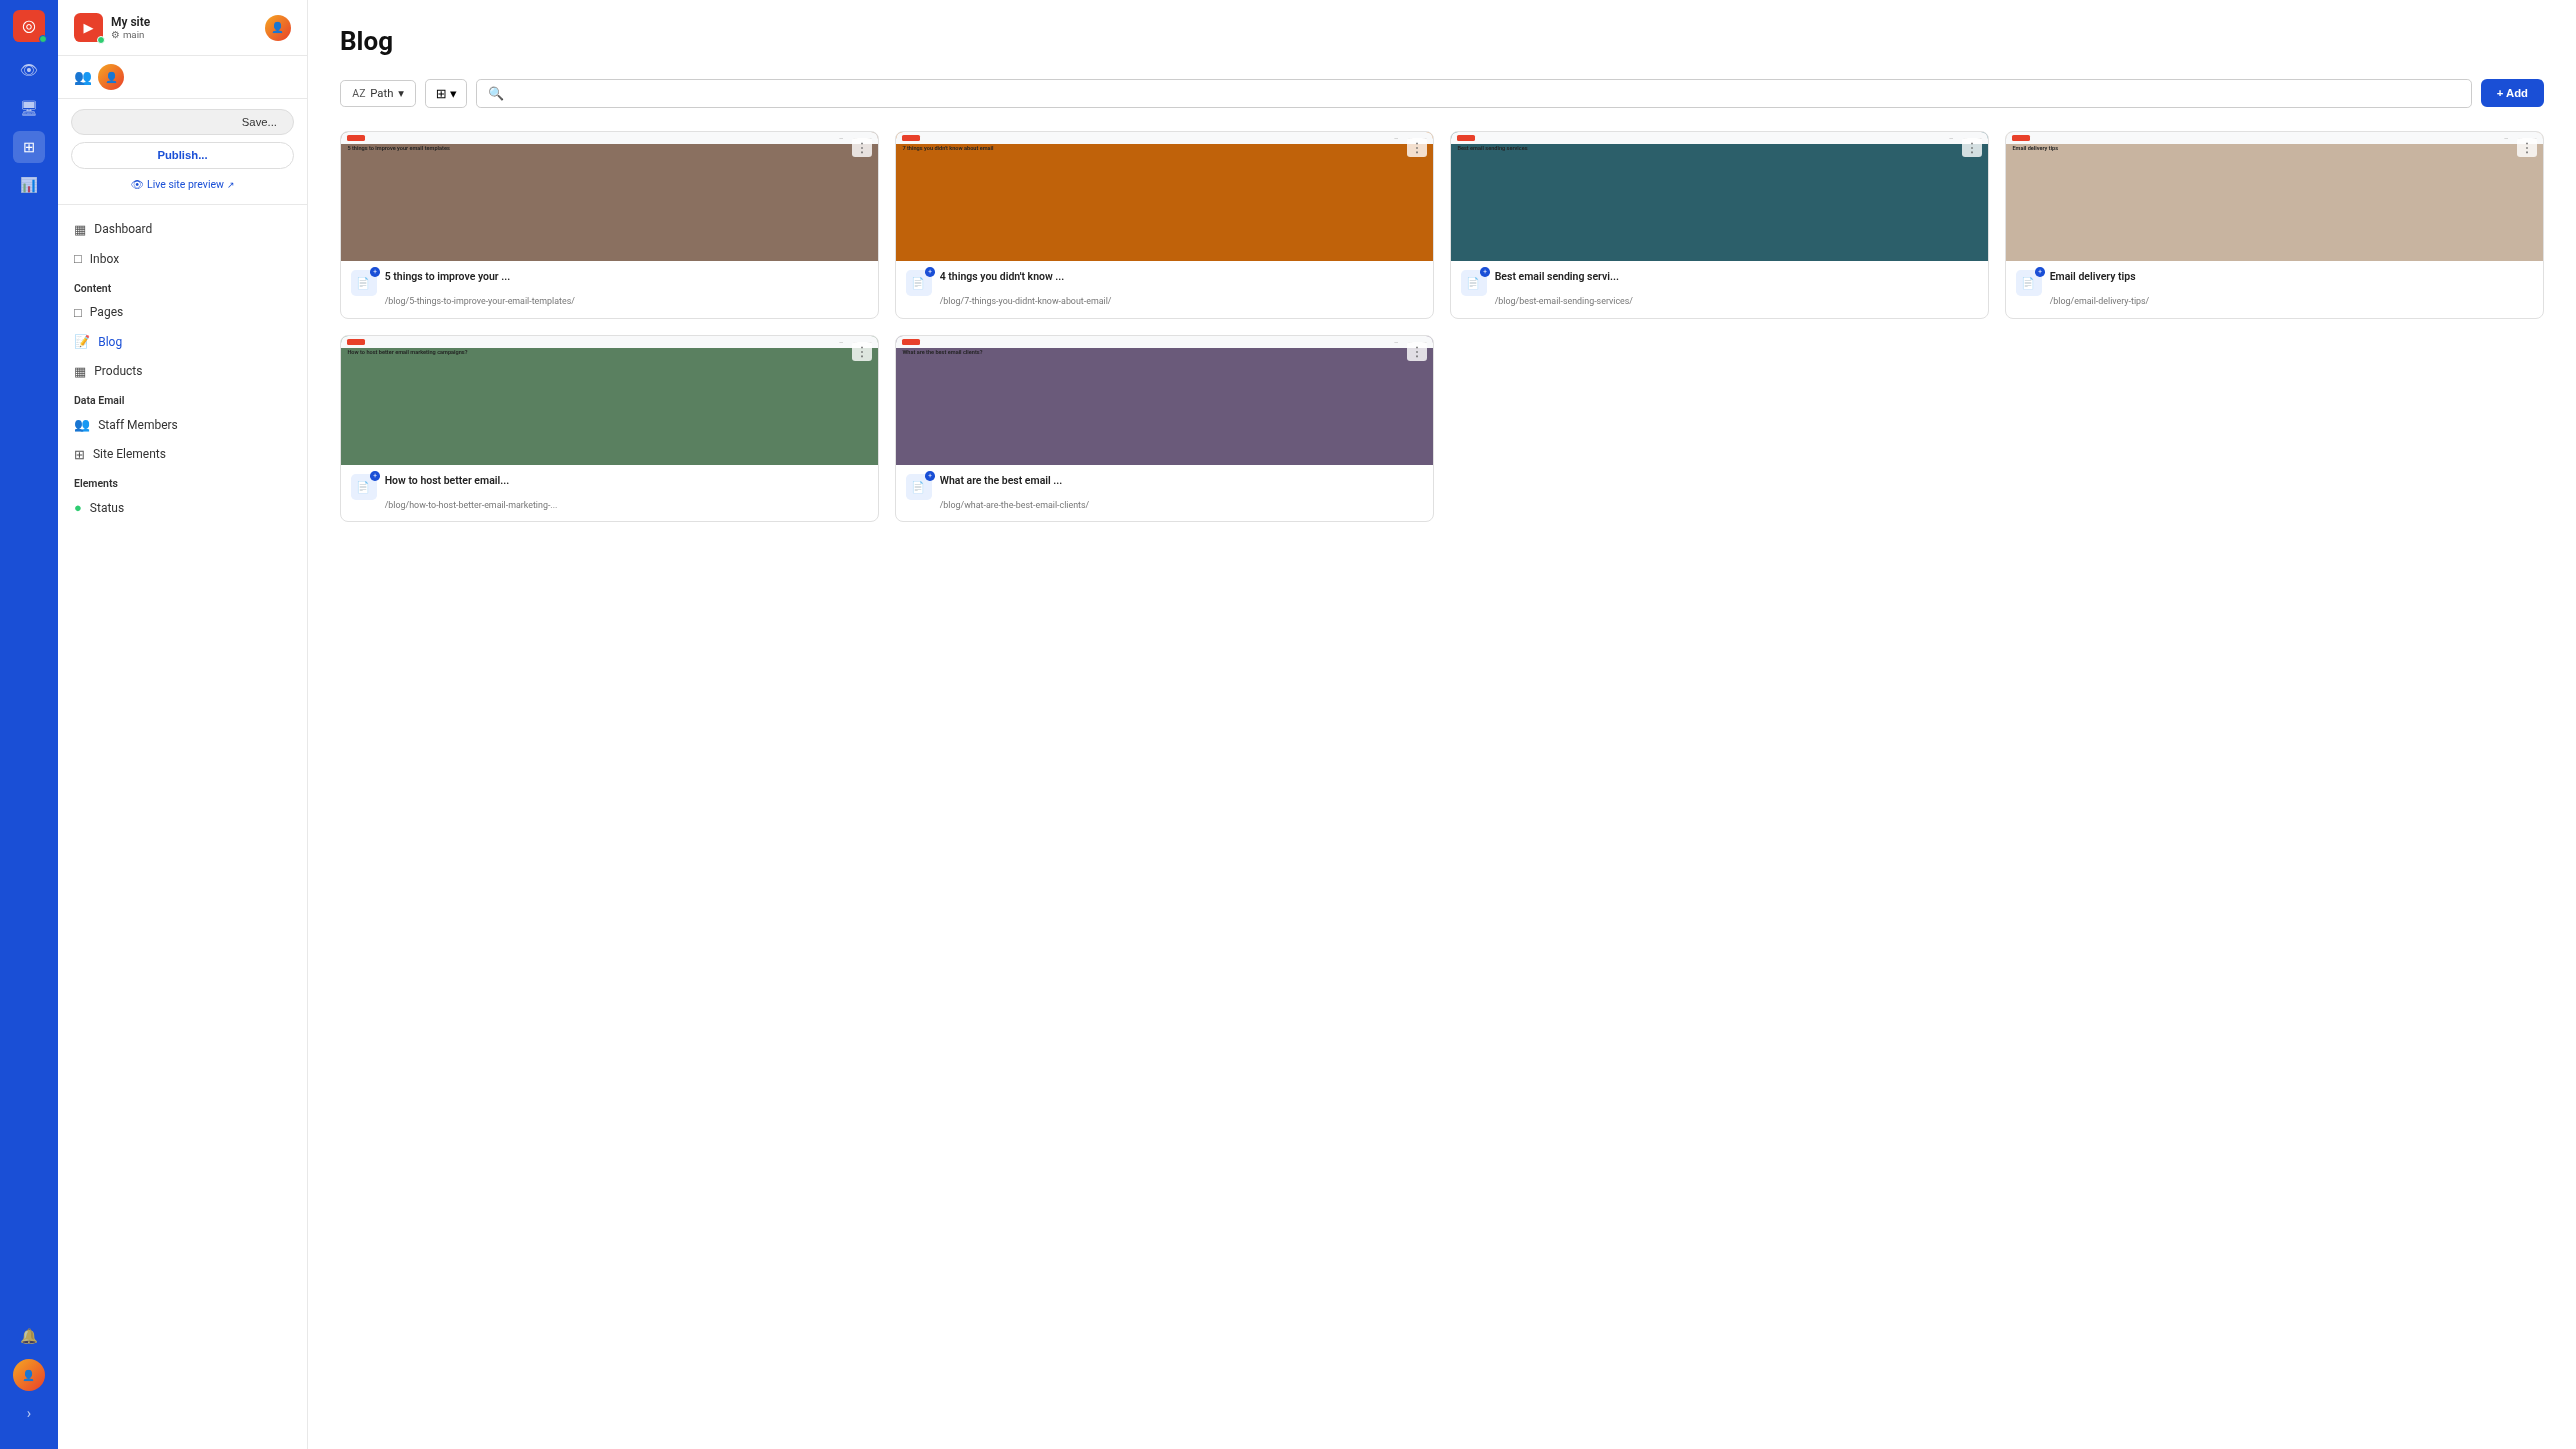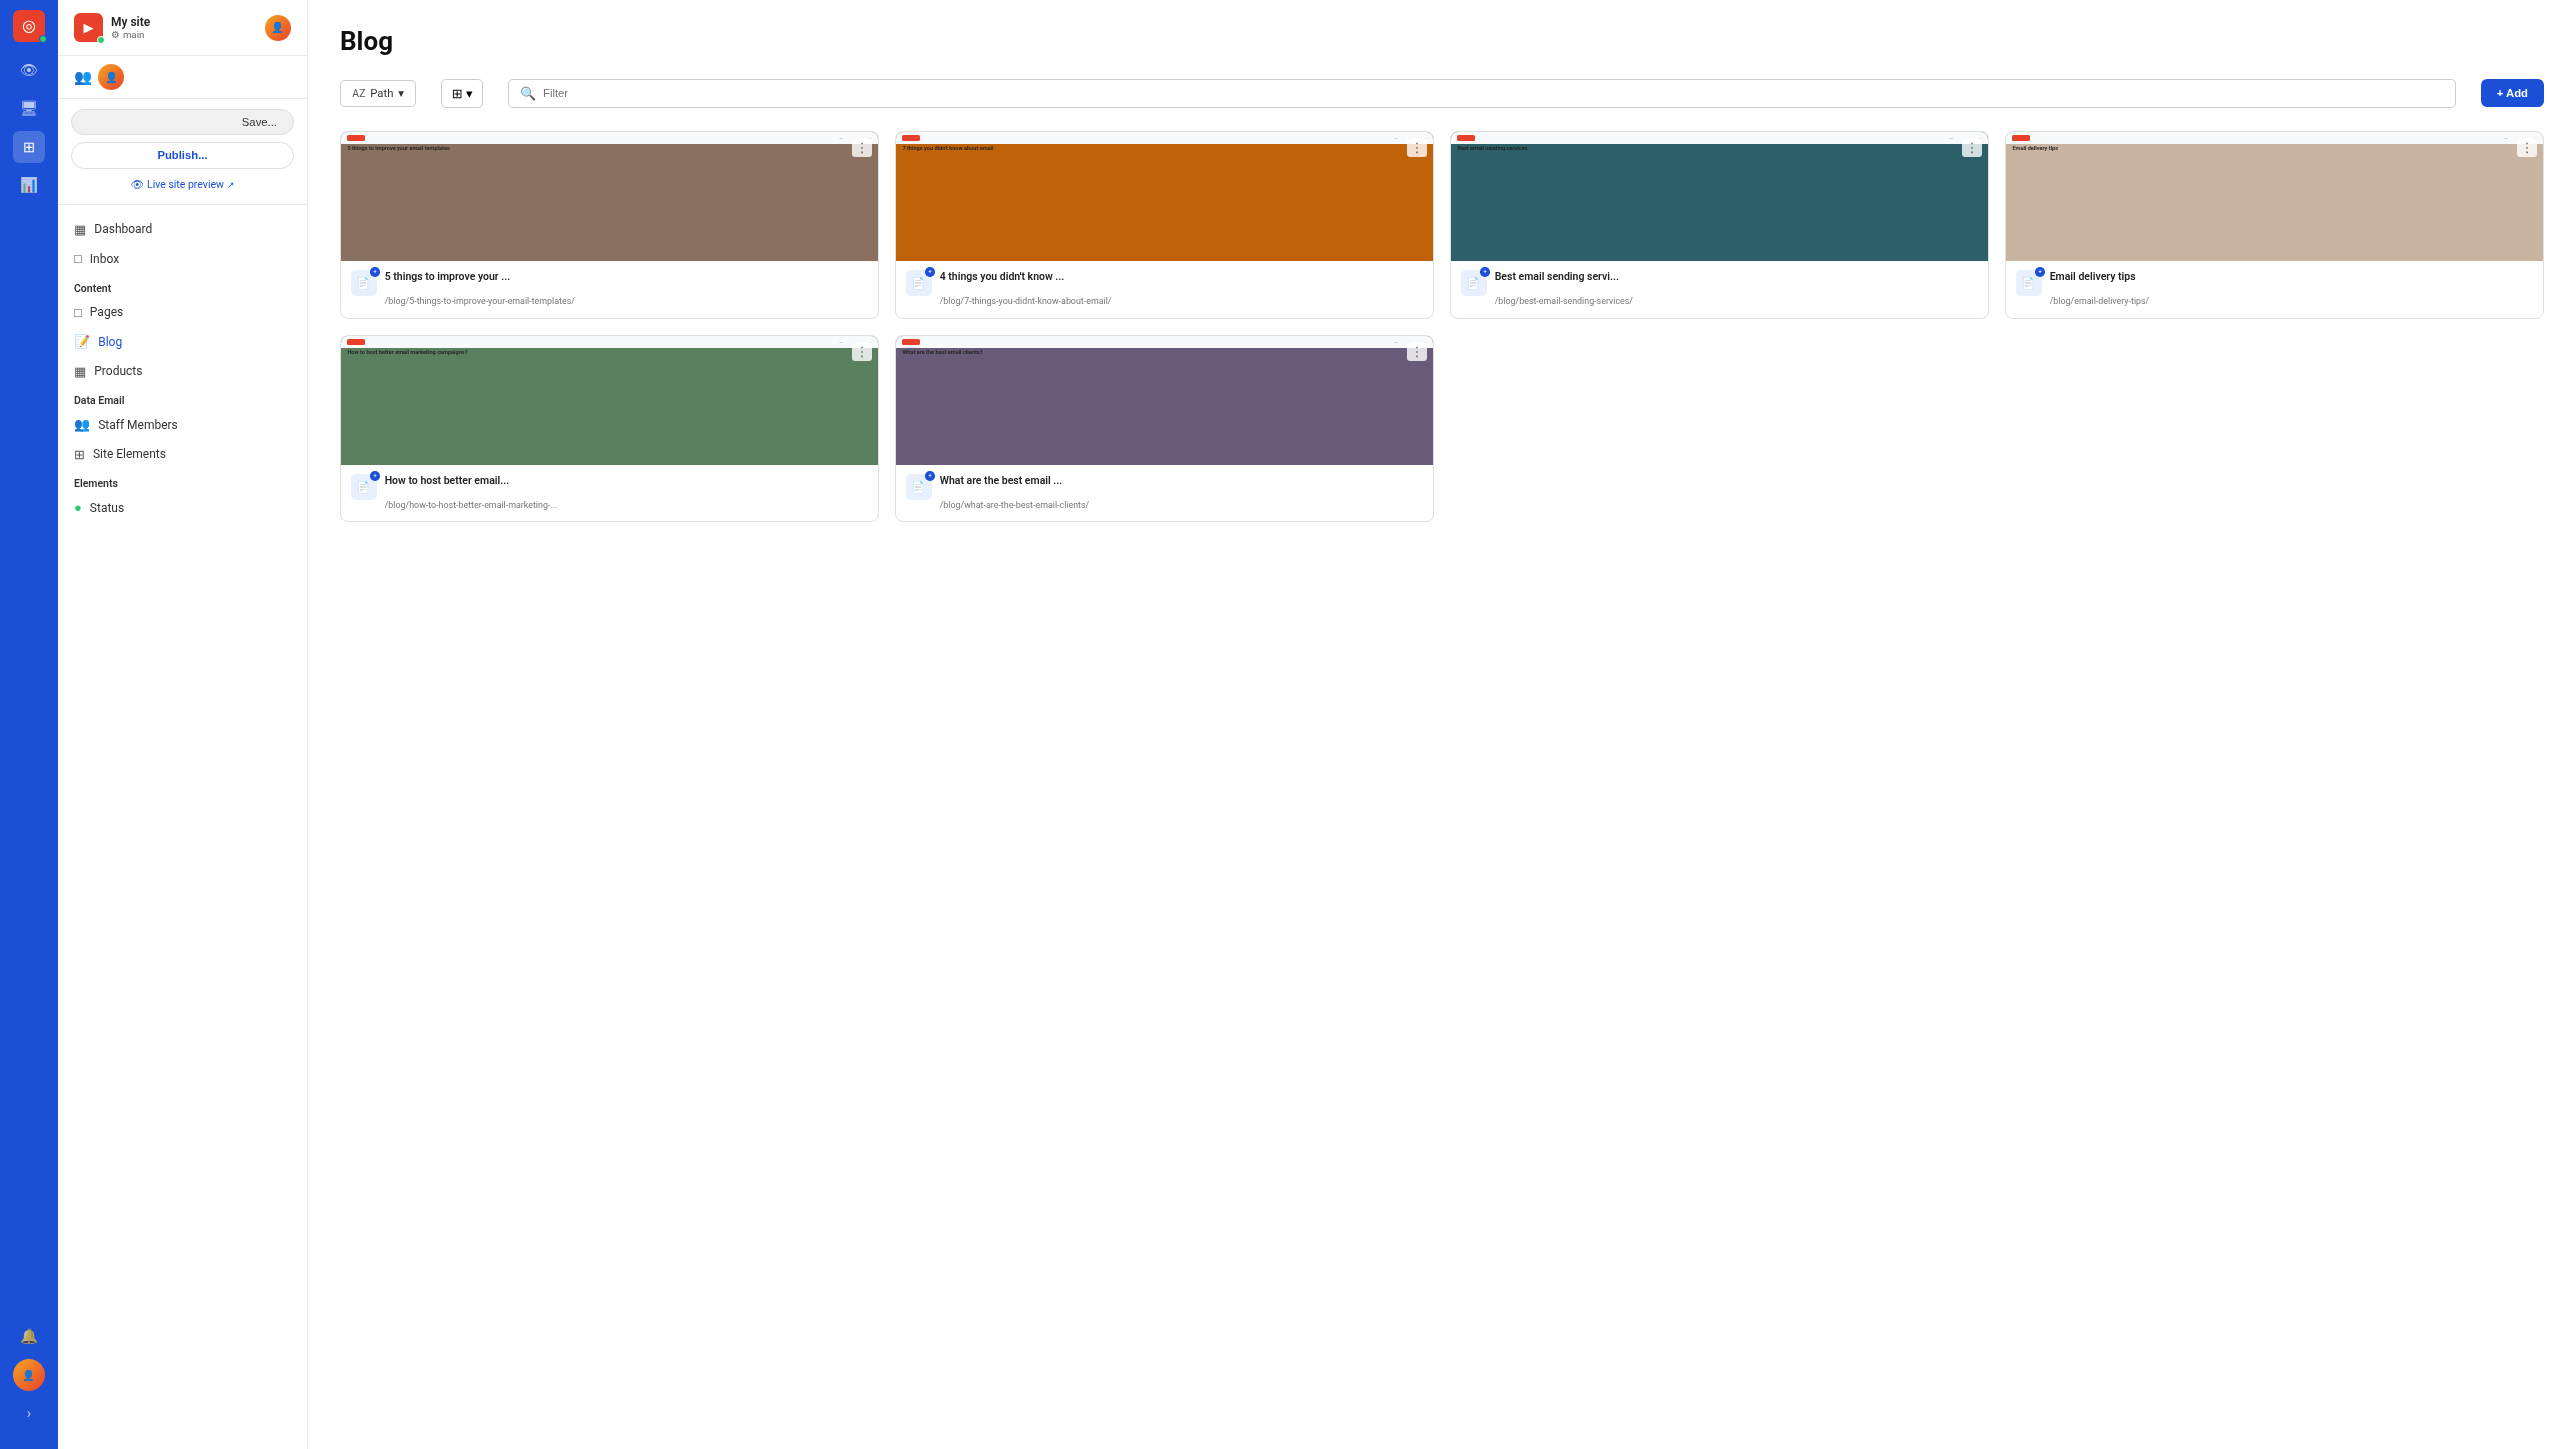--- a/index.html
+++ b/index.html
@@ -156,21 +156,21 @@
       overflow-y: auto;
       padding: 26px 32px;
     }
     .page-title {
       font-size: 26px;
       font-weight: 700;
       color: #111;
       margin-bottom: 22.5px;
     }
     .toolbar {
-      display: flex; align-items: center; gap: 25px;
+      display: flex; align-items: center; gap: 9px;
       margin-bottom: 22.5px;
     }
     .filter-dropdown {
       display: flex; align-items: center; gap: 4.8px;
       border: 0.8px solid #ccc;
       border-radius: 4.8px;
       padding: 6.4px 11.3px;
       font-size: 11.3px;
       color: #333;
       cursor: pointer;
@@ -381,21 +381,20 @@
       <span style="font-size:10.5px;color:#555;">AZ</span>
       <span>Path</span>
       <span>▾</span>
     </div>
     <div class="view-toggle">
       <span>⊞</span>
       <span>▾</span>
     </div>
     <div class="search-bar">
       <span style="color:#aaa;">🔍</span>
-      <input type="text" placeholder="Filter" style="">
     </div>
     <button class="btn-add">+ Add</button>
   </div>
 
   <div class="cards-grid" id="cards-grid">
   <div class="card">
     <div class="card-preview" style="background:#8a7060;">
       <div style="position:absolute;top:0;left:0;right:0;background:#f8f9fa;padding:3.2px 6.4px;display:flex;align-items:center;justify-content:space-between;">
         <div style="width:17.7px;height:5.6px;background:#e8402a;border-radius:1.6px;"></div>
         <div style="display:flex;gap:9.7px;">

